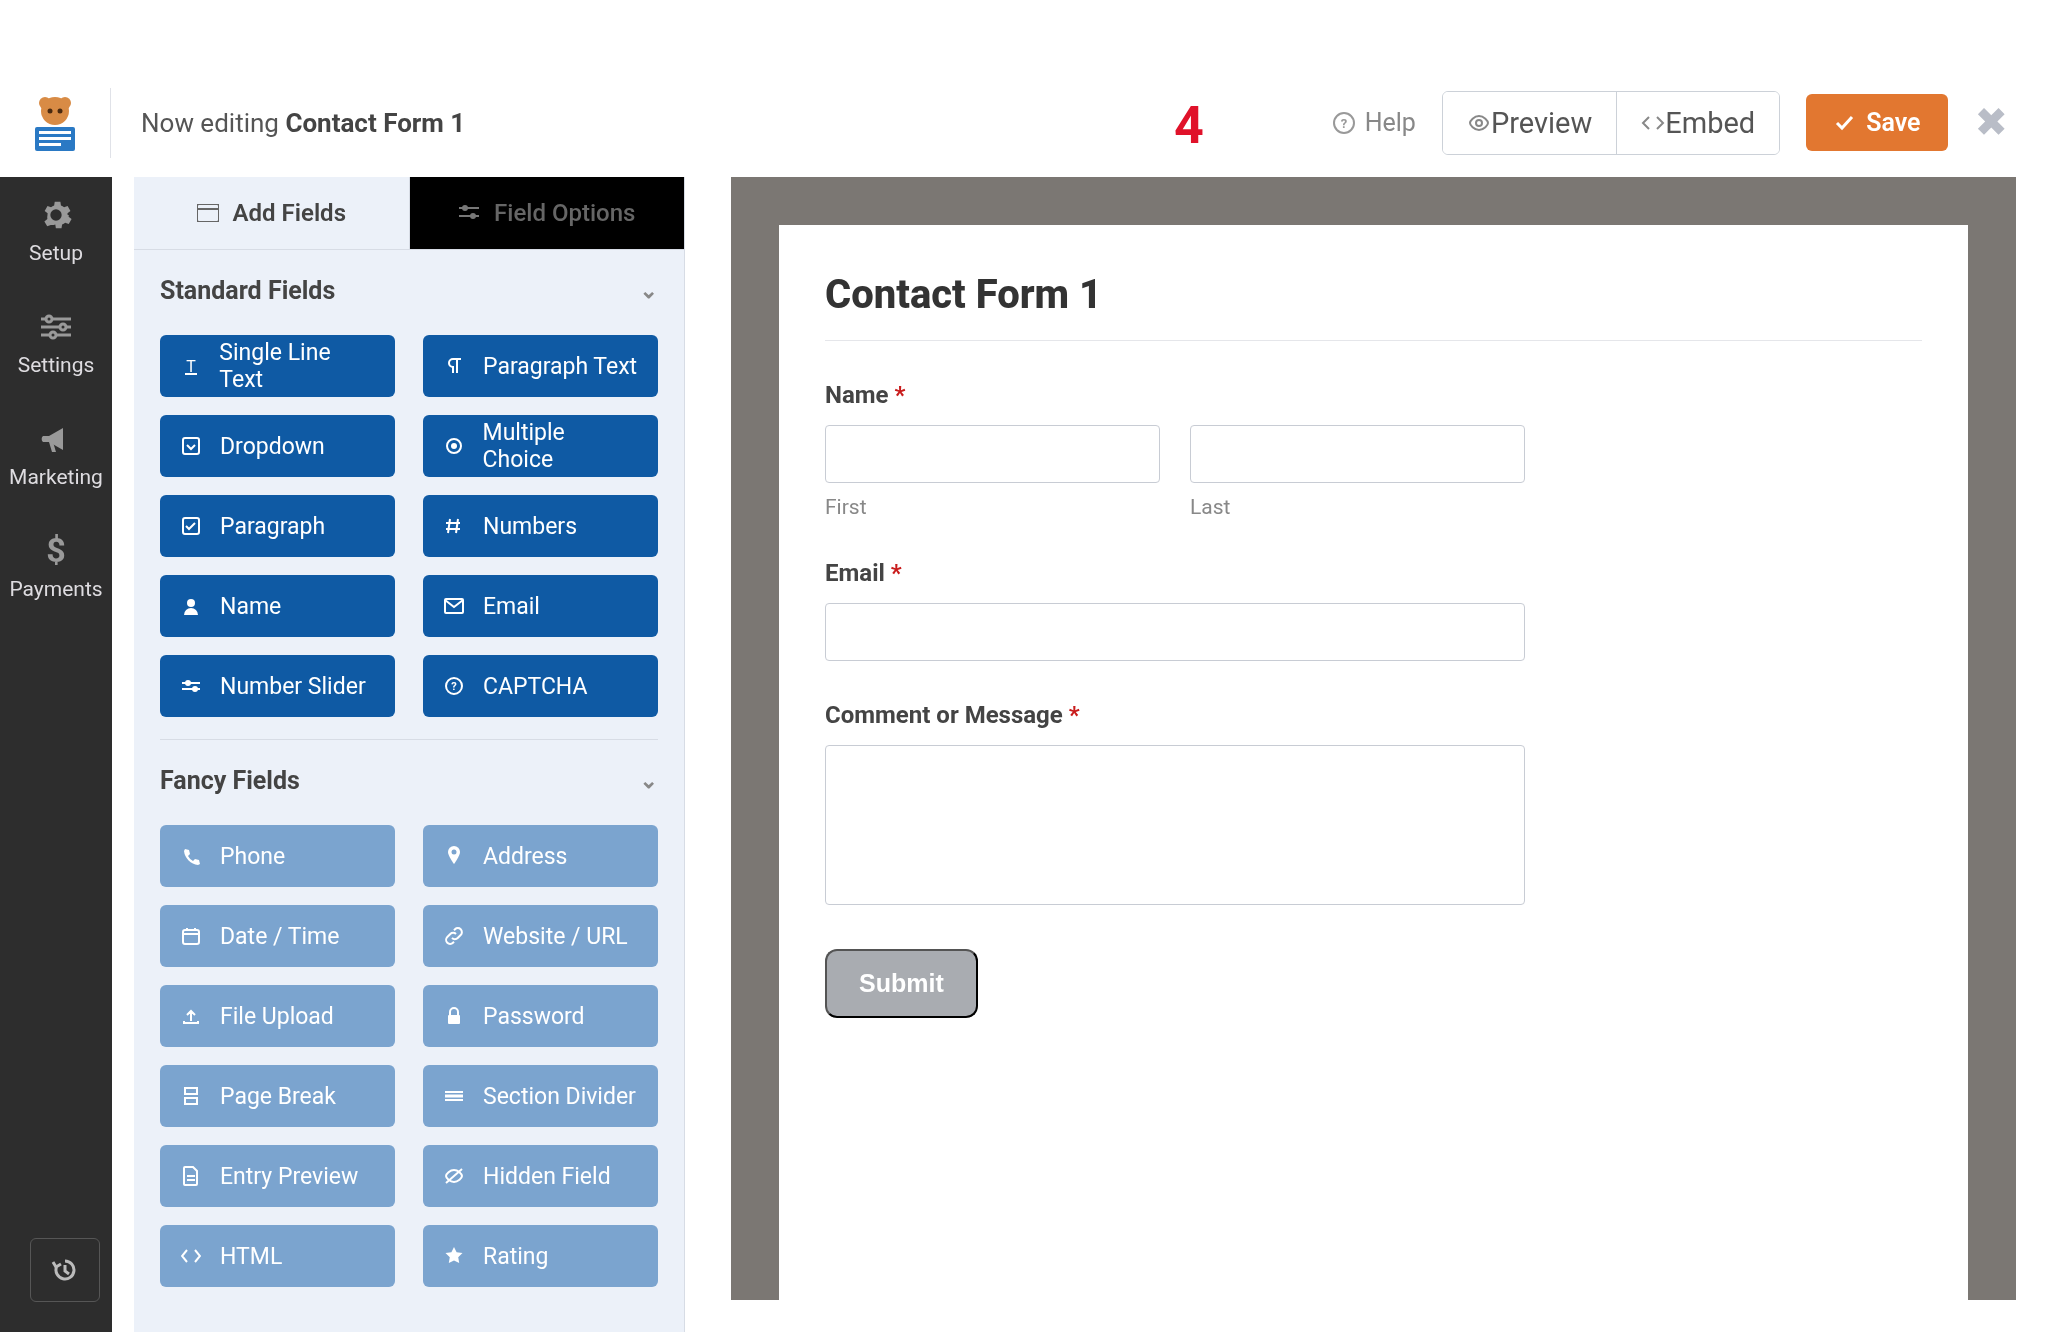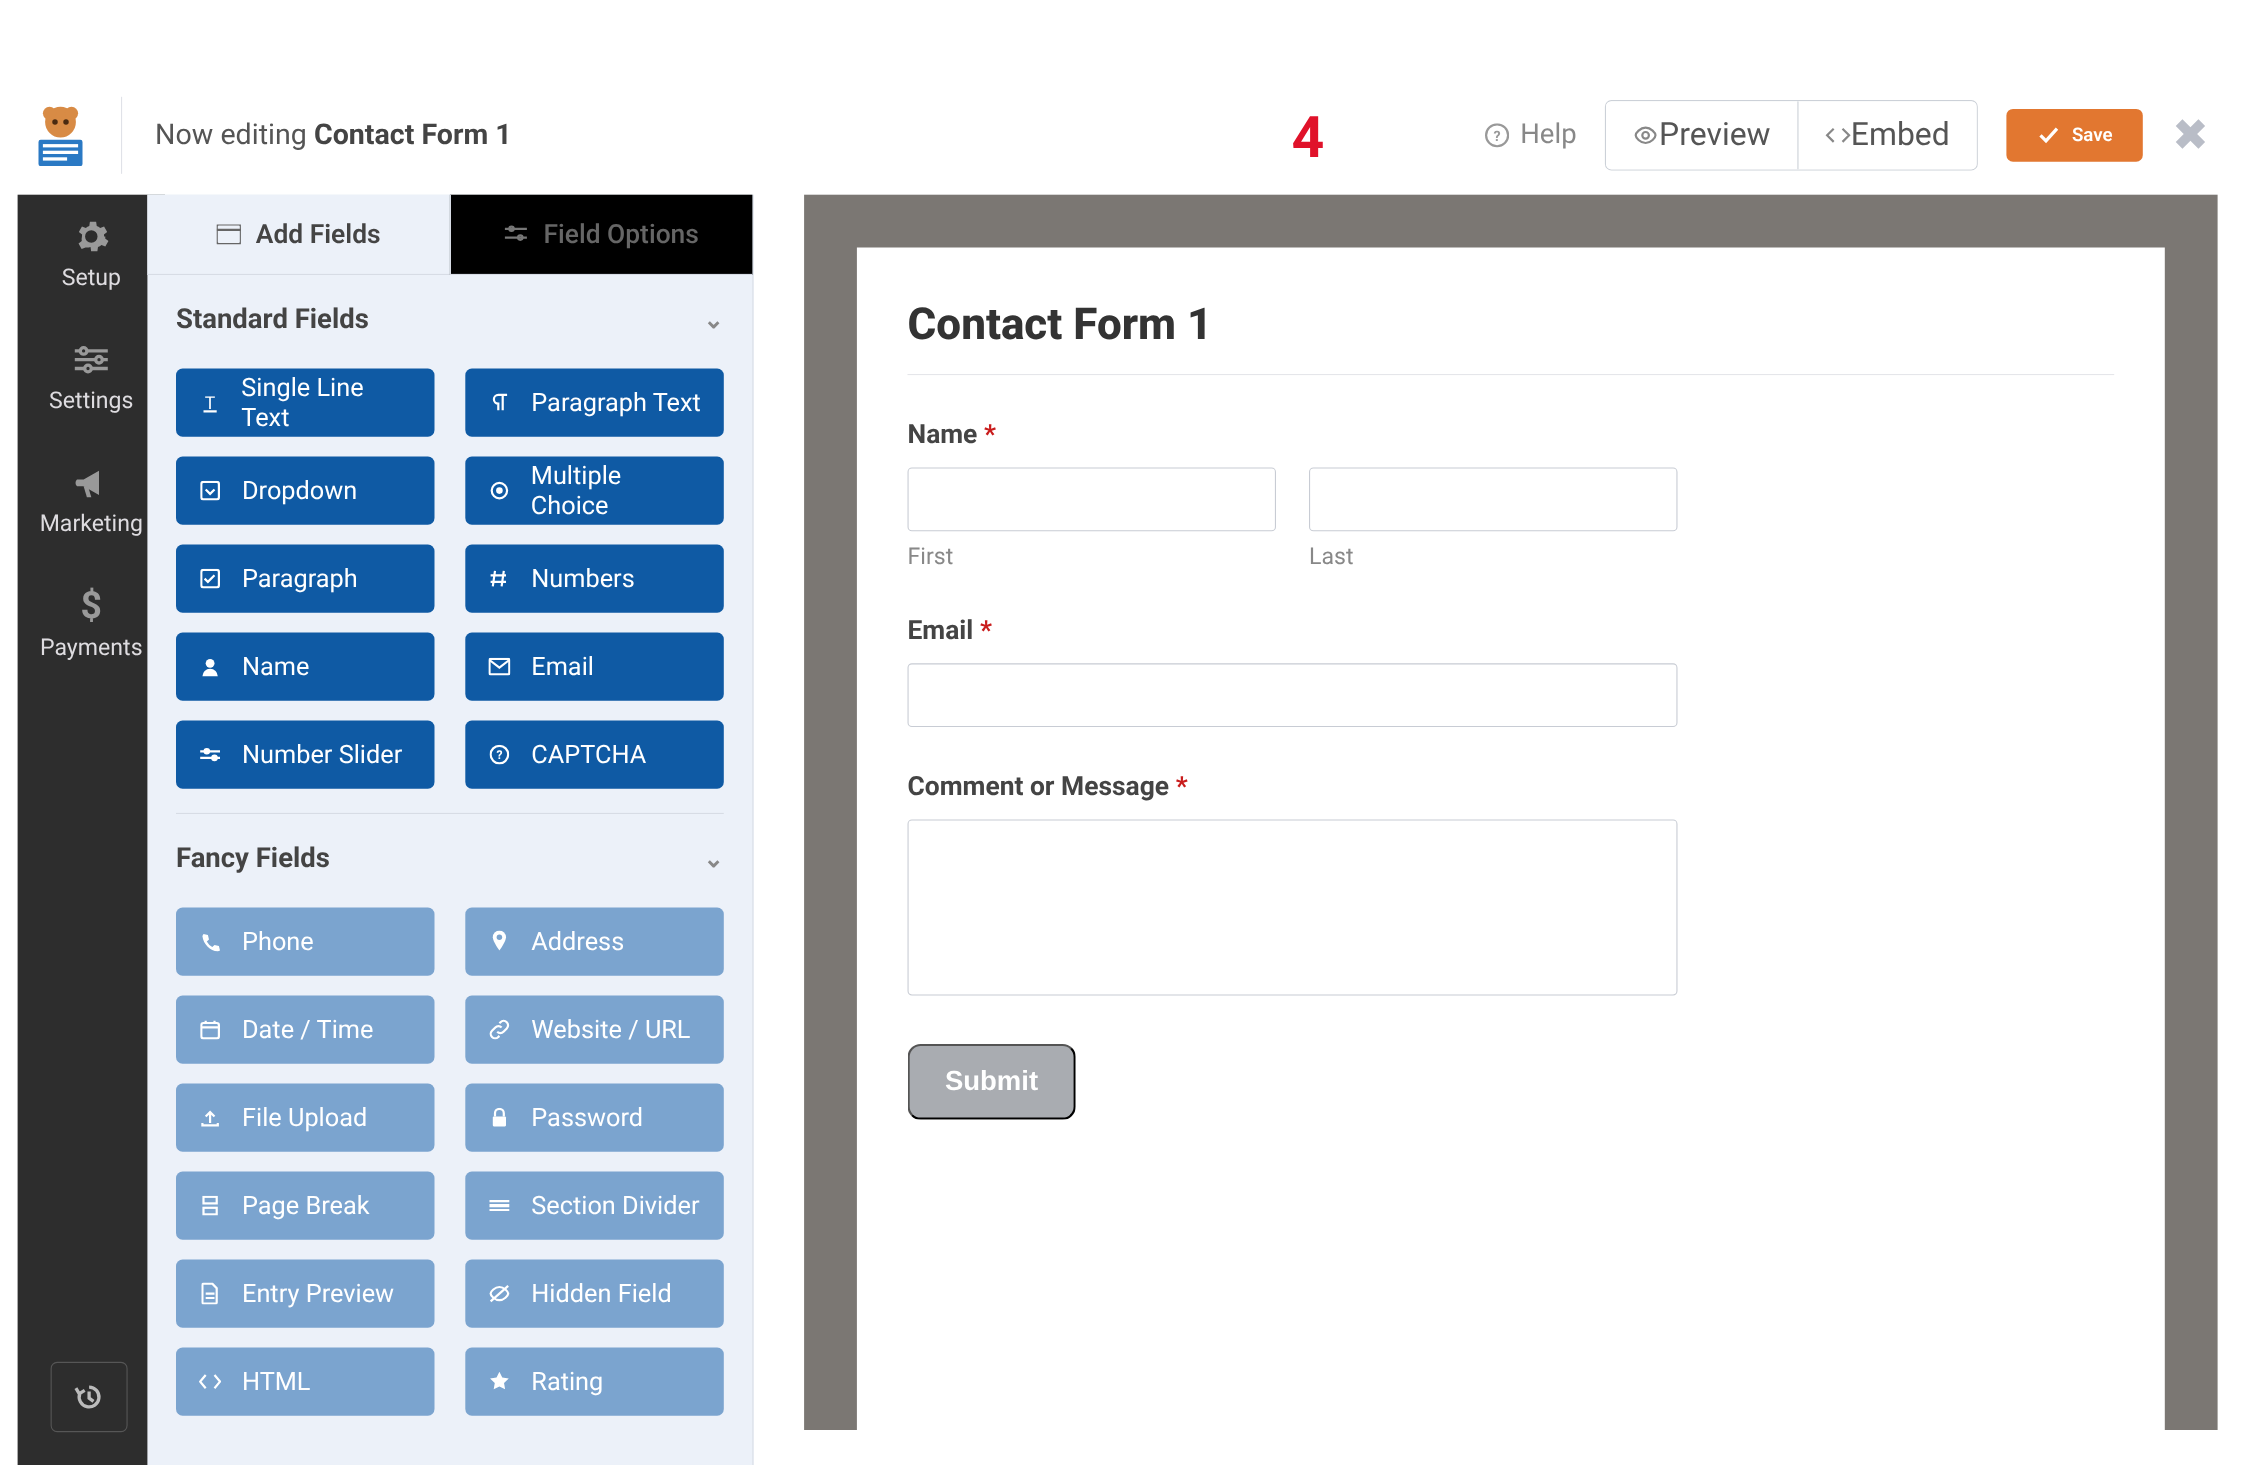--- a/index.html
+++ b/index.html
@@ -10,25 +10,25 @@
     .topbar { position: absolute; top: 68px; left: 0; right: 0; height: 109px; display: flex; align-items: center; padding: 0 40px 0 20px; }
     .logo { width: 70px; height: 70px; margin-right: 20px; display:flex; align-items:center; justify-content:center; }
     .topbar-divider { width: 1px; height: 70px; background: #e0e2e8; margin-right: 30px; }
     .editing-label { font-size: 26px; color: #555; }
     .editing-label .formname { font-weight: 700; color: #444; }
     .topbar-right { margin-left: auto; display: flex; align-items: center; gap: 26px; }
     .help-link { color: #888; font-size: 25px; display:flex; align-items:center; gap:10px; }
     .btn-group { display: flex; border: 1px solid #ccd1d8; border-radius: 6px; overflow: hidden; }
     .btn-group .btn { padding: 14px 24px; background: #fff; font-size: 29px; color: #555; display:flex; align-items:center; }
     .btn-group .btn + .btn { border-left: 1px solid #ccd1d8; }
-    .btn-save { background: #e27730; color:#fff; padding: 14px 28px; border-radius: 6px; font-size: 17px; font-weight:600; display:flex; align-items:center; gap:12px; }
+    .btn-save { background: #e27730; color:#fff; padding: 14px 28px; border-radius: 6px; font-size: 25px; font-weight:600; display:flex; align-items:center; gap:12px; }
     .close-x { font-size: 40px; color: #b9bdc7; }
 
     
-    .sidebar { position: absolute; top: 177px; left: 16px; bottom: 0; width: 134px; background: #2d2d2d; display:flex; flex-direction:column; }
+    .sidebar { position: absolute; top: 177px; left: 0; bottom: 0; width: 112px; background: #2d2d2d; display:flex; flex-direction:column; }
     .sidebar-item { display:flex; flex-direction:column; align-items:center; justify-content:center; padding: 20px 0 24px; cursor:pointer; color: #e9e8ee; font-size: 21px; gap: 8px; }
     .sidebar-item.active { background: #e27730; color:#fff; }
     .sidebar-item.dark { color: #dedce0; }
     .sidebar-icon { width: 36px; height: 36px; display:flex; align-items:center; justify-content:center; }
     .annot { position:absolute; font-size: 52px; font-weight:700; color:#e0122a; }
     .annot-1 { left: 50px; bottom: 447px; }
     .annot-2 { left: 533px; top: 768px; }
     .annot-3 { left: 1672px; top: 248px; }
     .annot-4 { left: 1174px; top: 95px; }
     .history-btn { position:absolute; left:30px; bottom:30px; width:70px; height:64px; border:1px solid #565656; border-radius:6px; display:flex; align-items:center; justify-content:center; color:#ccc; }

